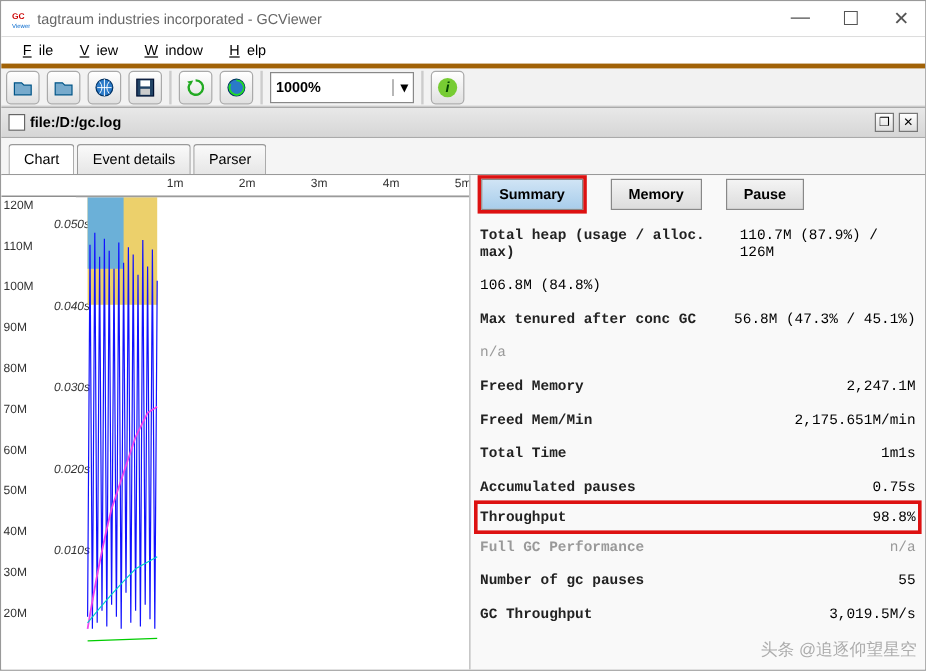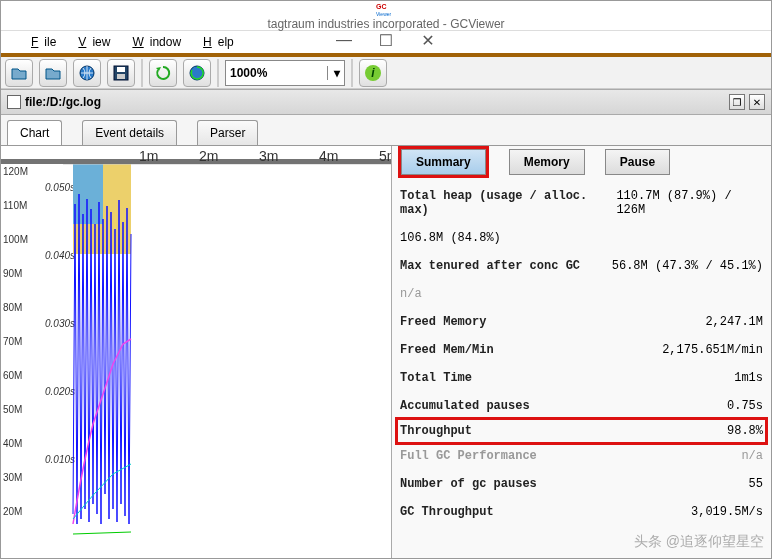--- a/index.html
+++ b/index.html
@@ -1,39 +1,39 @@
 <!DOCTYPE html>
 <html><head>
 <meta charset="utf-8">
 <style>
 * { box-sizing: border-box; margin: 0; padding: 0; }
 body { font-family: Tahoma, Arial, sans-serif; font-size: 12px; background: #fff; width: 772px; height: 559px; overflow: hidden; border: 1px solid #999; }
-.titlebar { height: 30px; background: #fff; display: flex; align-items: center; padding: 0 8px; border-bottom: 1px solid #ddd; flex-direction: column; }
+.titlebar { height: 30px; background: #fff; display: flex; align-items: center; padding: 0 8px; border-bottom: 1px solid #ddd; }
 .titlebar .app-icon { width: 16px; height: 16px; margin-right: 6px; }
 .titlebar .title-text { color: #666; flex: 1; }
 .titlebar .win-controls { display: flex; gap: 18px; }
 .titlebar .win-controls span { color: #555; font-size: 16px; cursor: default; width: 24px; text-align: center; }
-.menubar { height: 22px; display: flex; align-items: center; padding: 0 6px; gap: 4px; background: #fff; margin-left: 12px; }
+.menubar { height: 22px; display: flex; align-items: center; padding: 0 6px; gap: 4px; background: #fff; }
 .menubar span { padding: 2px 6px; text-decoration: underline; text-decoration-color: transparent; }
 .menubar span .ul { text-decoration: underline; }
 .toolbar { height: 36px; background: #f2f2f2; border-top: 4px solid #a16207; border-bottom: 1px solid #ccc; display: flex; align-items: center; padding: 0 4px; gap: 6px; }
 .tb-btn { width: 28px; height: 28px; border: 1px solid #aaa; border-radius: 4px; background: linear-gradient(#fff,#e0e0e0); display: flex; align-items: center; justify-content: center; cursor: pointer; }
 .zoom-select { width: 120px; height: 26px; border: 1px solid #888; background: #fff; display: flex; align-items: center; justify-content: space-between; padding: 0 4px; font-weight: bold; }
 .zoom-select .arrow { border-left: 1px solid #888; padding-left: 6px; }
 .divider { width: 2px; height: 28px; background: #ccc; }
 .doc-header { height: 26px; background: linear-gradient(#e8e8e8,#d6d6d6); border-bottom: 1px solid #aaa; border-top: 1px solid #aaa; display: flex; align-items: center; padding: 0 6px; }
 .doc-header .doc-icon { width: 14px; height: 14px; border: 1px solid #666; margin-right: 4px; background: #fff; }
 .doc-header .doc-controls { margin-left: auto; display: flex; gap: 4px; }
 .doc-header .doc-controls span { width: 16px; height: 16px; border: 1px solid #777; display: inline-flex; align-items: center; justify-content: center; font-size: 10px; background: linear-gradient(#fff,#ddd); }
-.tabs-row { height: 30px; display: flex; align-items: flex-end; padding: 4px 6px 0; gap: 20px; background: #f5f5f5; }
+.tabs-row { height: 30px; display: flex; align-items: flex-end; padding: 4px 6px 0; gap: 2px; background: #f5f5f5; }
 .tab { padding: 5px 12px; border: 1px solid #999; border-bottom: none; background: linear-gradient(#fafafa,#e6e6e6); border-radius: 3px 3px 0 0; cursor: pointer; }
 .tab.active { background: #fff; }
 .content-area { display: flex; height: calc(100% - 30px - 22px - 36px - 26px - 30px); border-top: 1px solid #999; }
 .chart-pane { width: 390px; background: #fff; position: relative; overflow: hidden; }
-.chart-ruler { height: 18px; border-bottom: 5px solid #737373; font-size: 14px; color: #333; position: relative; text-decoration: underline; }
+.chart-ruler { height: 18px; border-bottom: 1px solid #737373; font-size: 10px; color: #333; position: relative; text-decoration: underline; }
 .chart-ruler span { position: absolute; top: 2px; }
 .y-axis-left { position: absolute; left: 2px; top: 20px; font-size: 10px; color: #333; }
 .y-axis-left div { height: 34px; }
 .y-axis-sec { position: absolute; left: 44px; top: 36px; font-size: 10px; color: #333; font-style: italic; }
 .y-axis-sec div { height: 68px; }
 .chart-lines { position: absolute; left: 62px; top: 18px; right: 0; bottom: 0; }
 .right-pane { flex: 1; background: #f9f9f9; border-left: 1px solid #aaa; display: flex; flex-direction: column; }
 .subtabs { height: 28px; display: flex; align-items: center; padding: 4px 6px 0; gap: 20px; position: relative; }
 .subtab { padding: 5px 14px; border: 1px solid #888; background: linear-gradient(#f4f4f4,#dcdcdc); cursor: pointer; font-weight: bold; }
 .subtab.active { background: linear-gradient(#d0e4f5,#a8cdeb); }

